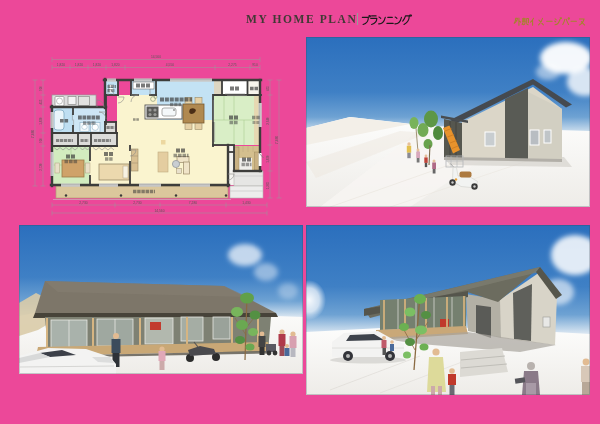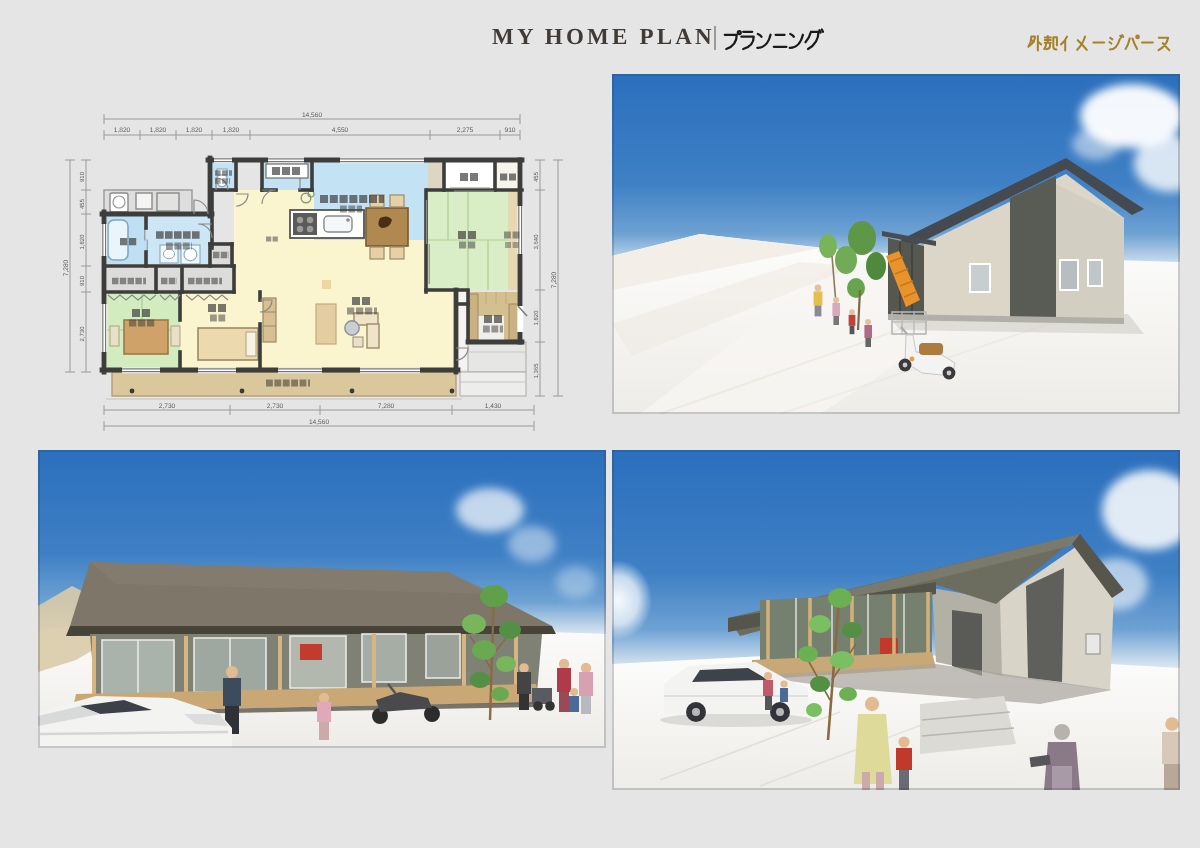--- a/index.html
+++ b/index.html
@@ -1,16 +1,16 @@
 <!DOCTYPE html>
 <html><head>
 <meta charset="utf-8">
 <style>
 html,body{margin:0;padding:0;background:#ffffff;}
-#page{position:relative;width:600px;height:424px;background:#e5e5e5;overflow:hidden;font-family:"Liberation Sans",sans-serif;}
+#page{position:relative;width:600px;height:424px;background:#ec4899;overflow:hidden;font-family:"Liberation Sans",sans-serif;}
 .t1{position:absolute;left:246px;top:13px;font-family:"Liberation Serif",serif;font-size:11.5px;letter-spacing:1.6px;color:#413a35;font-weight:bold;}
 .bar{position:absolute;left:357px;top:13px;width:1px;height:12px;background:#9a9a9a;}
 </style>
 </head>
 <body>
 <div id="page">
 
 <div class="t1">MY HOME PLAN</div>
 
 <div class="bar"></div>

